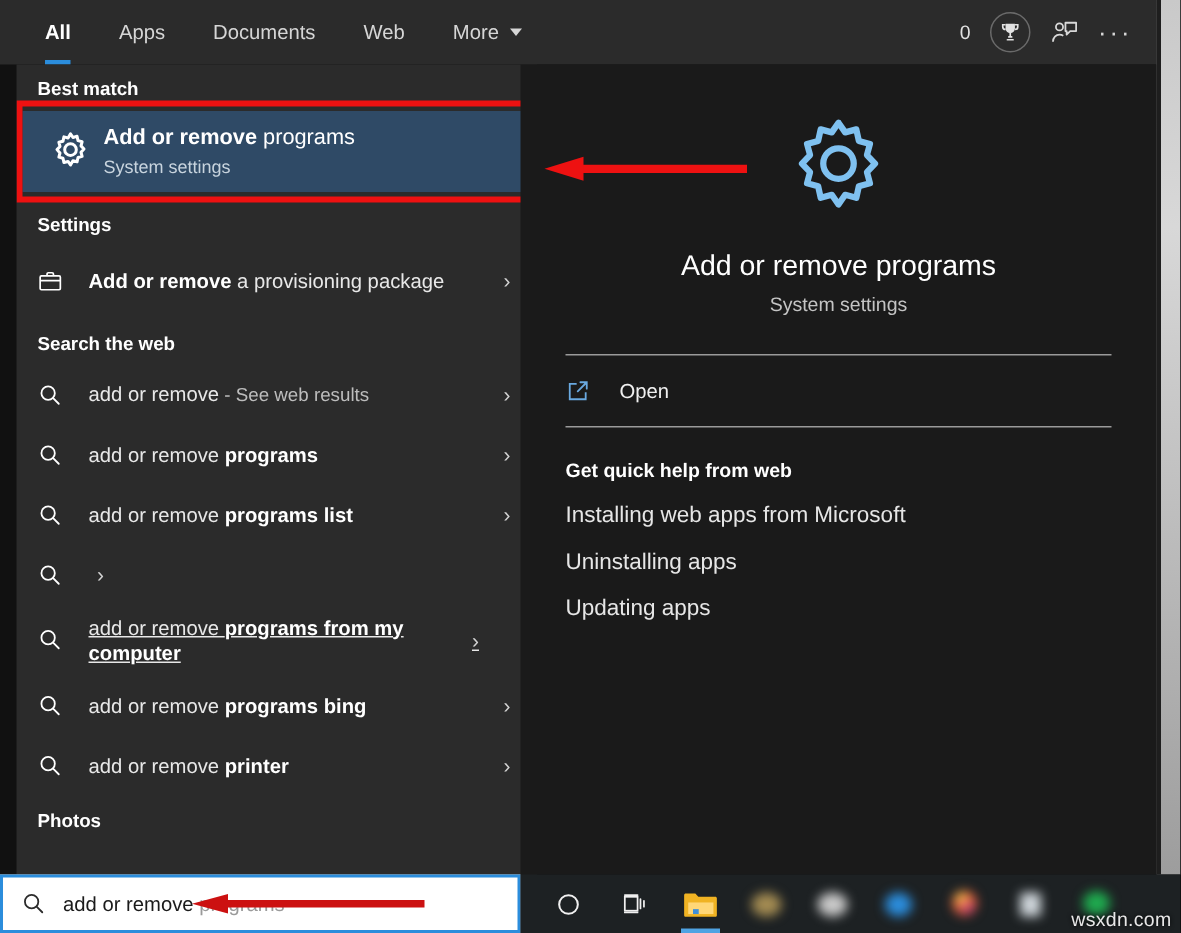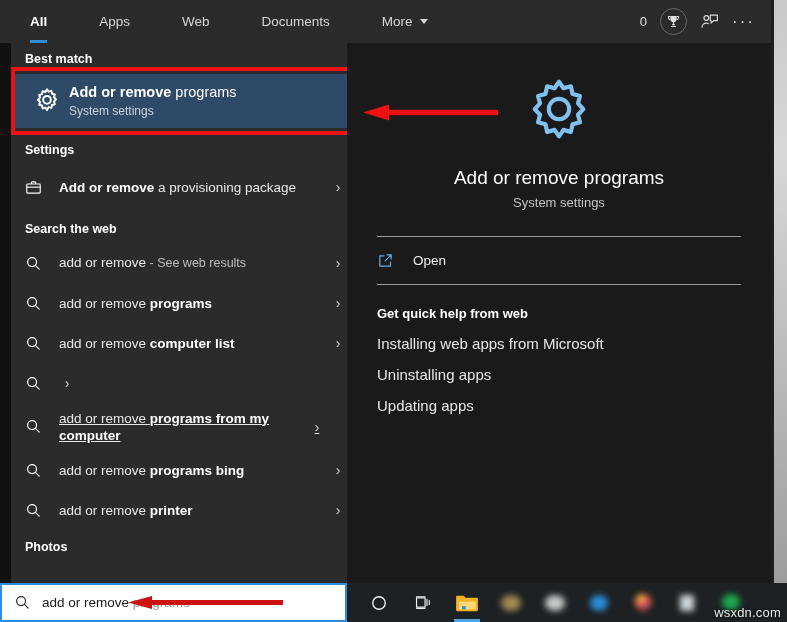--- a/index.html
+++ b/index.html
@@ -16,21 +16,21 @@
     background: #111111;
   }
 
   
   .topbar {
     position: absolute; left: 0; top: 0;
     width: 771px; height: 43px;
     background: #2b2b2b;
     display: flex; align-items: center;
   }
-  .tabs { display: flex; align-items: center; height: 43px; padding-left: 14px; gap: 20px; }
+  .tabs { display: flex; align-items: center; height: 43px; padding-left: 14px; }
   .tab {
     position: relative;
     color: #d6d6d6;
     font-size: 13.5px;
     padding: 0 16px;
     height: 43px;
     line-height: 43px;
     cursor: default;
     white-space: nowrap;
   }
@@ -207,22 +207,22 @@
 <body>
 
 <div id="root">
 
   <div class="desk-sliver"></div>
 
   <div class="topbar">
     <div class="tabs">
       <div class="tab active"><span>All</span></div>
       <div class="tab"><span>Apps</span></div>
+      <div class="tab"><span>Documents</span></div>
       <div class="tab"><span>Web</span></div>
-      <div class="tab"><span>Documents</span></div>
       <div class="tab"><span>More</span><span class="caret"></span></div>
     </div>
 
     <div class="topbar-right">
       <span class="rewards-count">0</span>
       <span class="rewards-badge icon-btn">
         <svg width="15" height="15" viewBox="0 0 24 24" fill="none" stroke="#e2e2e2" stroke-width="1.8">
           <path d="M7 3h10v5a5 5 0 0 1-10 0z" fill="#e2e2e2" stroke="none"></path>
           <path d="M7 4H4v2a3 3 0 0 0 3 3M17 4h3v2a3 3 0 0 1-3 3"></path>
           <path d="M12 13v4M9 20h6M10.5 17h3" stroke-linecap="round"></path>
@@ -297,21 +297,21 @@
       <span class="chev">›</span>
     </div>
 
     <div class="row">
       <span class="ico">
         <svg class="mini-ico" viewBox="0 0 24 24" fill="none" stroke="#ffffff" stroke-width="1.7">
             <circle cx="10" cy="10" r="6.3"></circle>
             <path d="M14.7 14.7L20 20" stroke-linecap="round"></path>
           </svg>
       </span>
-      <span class="txt"><span>add or remove </span><b>computer list</b></span>
+      <span class="txt"><span>add or remove </span><b>programs list</b></span>
       <span class="chev">›</span>
     </div>
 
     <div class="row">
       <span class="ico">
         <svg class="mini-ico" viewBox="0 0 24 24" fill="none" stroke="#ffffff" stroke-width="1.7">
             <circle cx="10" cy="10" r="6.3"></circle>
             <path d="M14.7 14.7L20 20" stroke-linecap="round"></path>
           </svg>
       </span>

